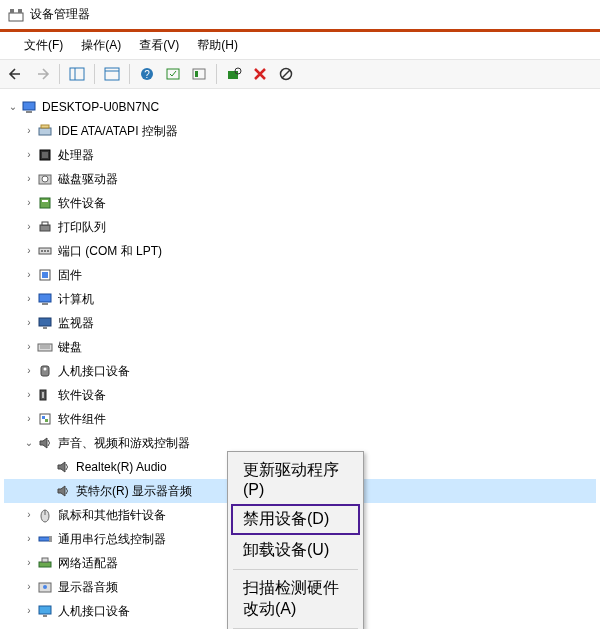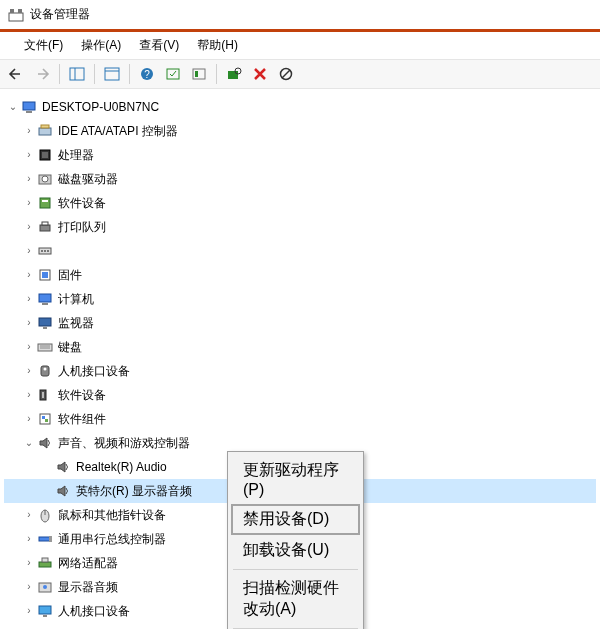--- a/index.html
+++ b/index.html
@@ -16,21 +16,21 @@
 .tree-row.selected { background: #cde8ff; }
 .twisty { width: 14px; display: inline-flex; justify-content: center; color: #666; font-size: 10px; cursor: pointer; }
 .twisty.none { visibility: hidden; }
 .node-icon { width: 18px; height: 18px; display: inline-flex; align-items:center; justify-content:center; margin-right: 4px; }
 .indent-0 { padding-left: 2px; }
 .indent-1 { padding-left: 18px; }
 .indent-2 { padding-left: 36px; }
 .ctx-menu { position: absolute; background: #f2f2f2; border: 1px solid #a0a0a0; box-shadow: 2px 2px 4px rgba(0,0,0,0.25); padding: 3px; font-size: 16px; width: 137px; }
 .ctx-item { padding: 5px 12px; cursor: default; }
 .ctx-sep { height: 1px; background: #d0d0d0; margin: 3px 2px; }
-.ctx-item.highlight { border: 2px solid #a3a3a3; padding: 3px 10px; }
+.ctx-item.highlight { border: 2px solid #4c1d95; padding: 3px 10px; }
 svg { display: block; }
 </style>
 </head>
 <body>
 
 <div class="titlebar">
   <span class="ico">
     <svg width="16" height="16" viewBox="0 0 16 16">
         <rect x="1" y="6" width="14" height="8" fill="#fff" stroke="#555"></rect>
         <rect x="2" y="2" width="4" height="4" fill="#777"></rect>
@@ -175,20 +175,21 @@
     <div class="tree-row indent-1">
       <span class="twisty">›</span>
       <span class="node-icon">
         <svg width="16" height="16" viewBox="0 0 16 16">
           <rect x="2" y="5" width="12" height="6" fill="#ddd" stroke="#555"></rect>
           <circle cx="5" cy="8" r="1" fill="#555"></circle>
           <circle cx="8" cy="8" r="1" fill="#555"></circle>
           <circle cx="11" cy="8" r="1" fill="#555"></circle>
         </svg>
       </span>
+      <span>端口 (COM 和 LPT)</span>
     </div>
     <div class="tree-row indent-1">
       <span class="twisty">›</span>
       <span class="node-icon">
         <svg width="16" height="16" viewBox="0 0 16 16">
           <rect x="3" y="3" width="10" height="10" fill="#fff" stroke="#555"></rect>
           <rect x="5" y="5" width="6" height="6" fill="#4a86e8"></rect>
         </svg>
       </span>
       <span>固件</span>

